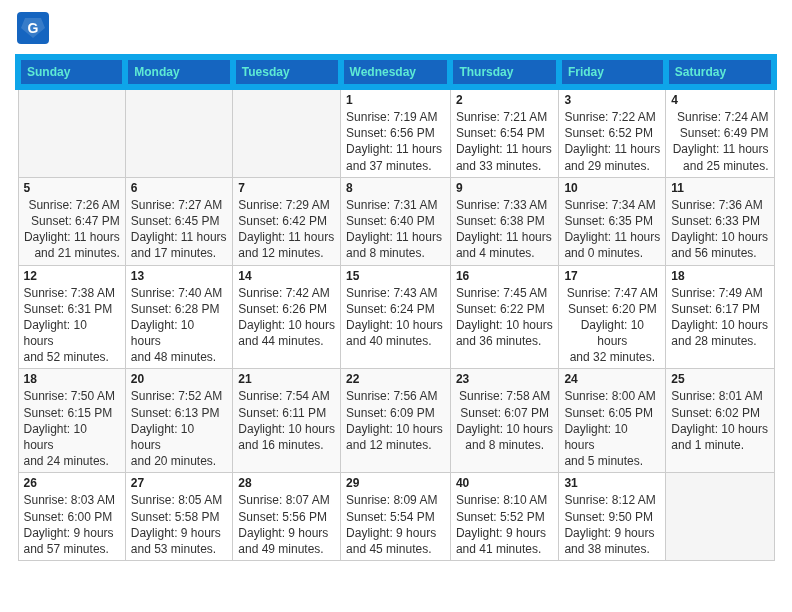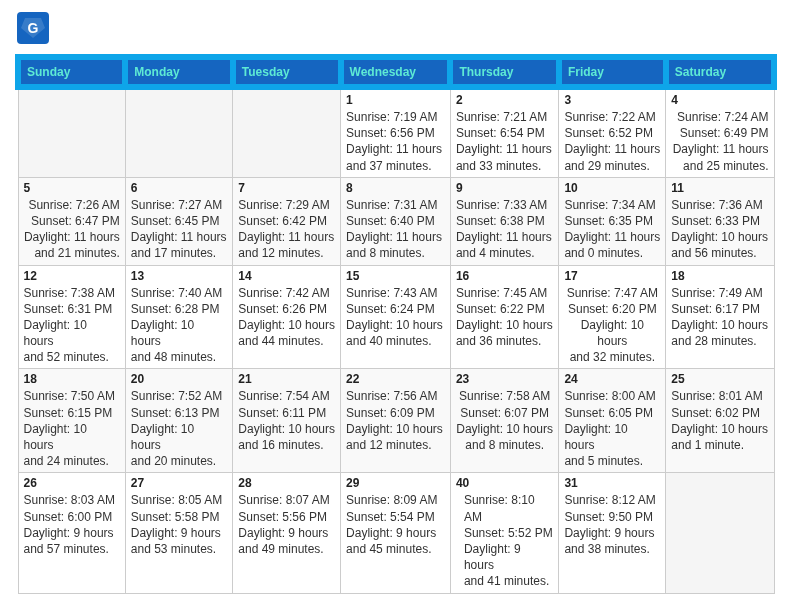--- a/index.html
+++ b/index.html
@@ -336,21 +336,21 @@
           </td>
           <td>
             <span class="day-number">29</span>
             <div class="cell-text" style="white-space: pre-line;">Sunrise: 8:09 AM
 Sunset: 5:54 PM
 Daylight: 9 hours
 and 45 minutes.</div>
           </td>
           <td>
             <span class="day-number">40</span>
-            <div class="cell-text" style="white-space: pre-line; margin-left: 8px;">Sunrise: 8:10 AM
+            <div class="cell-text" style="white-space: pre-line;">Sunrise: 8:10 AM
 Sunset: 5:52 PM
 Daylight: 9 hours
 and 41 minutes.</div>
           </td>
           <td>
             <span class="day-number">31</span>
             <div class="cell-text" style="white-space: pre-line;">Sunrise: 8:12 AM
 Sunset: 9:50 PM
 Daylight: 9 hours
 and 38 minutes.</div>

